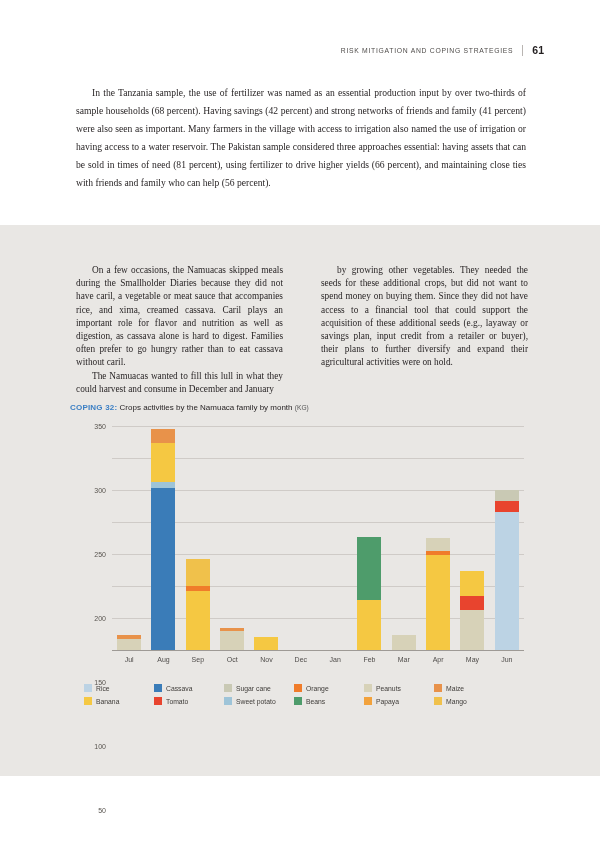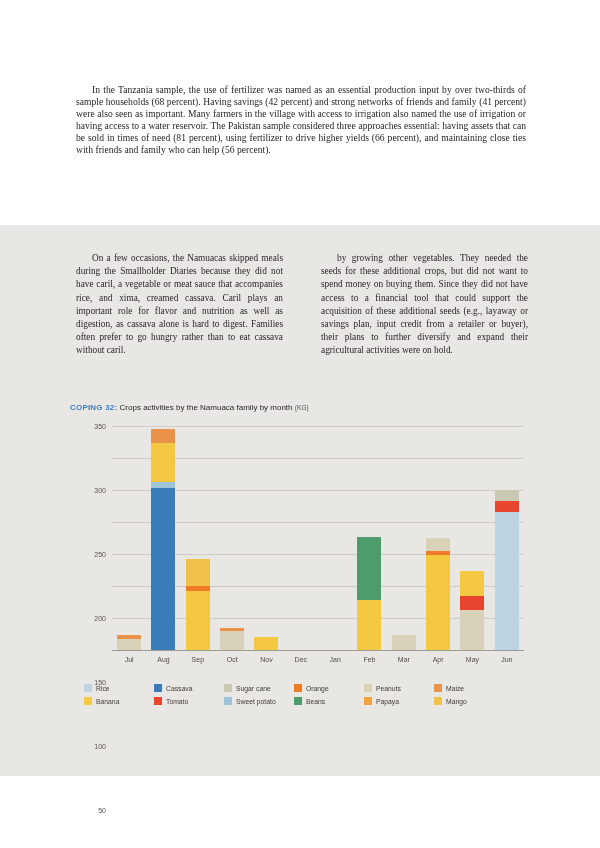--- a/index.html
+++ b/index.html
@@ -26,34 +26,34 @@
     font-family:"Liberation Sans", sans-serif;
     font-size:10.5px;font-weight:bold;letter-spacing:0;color:#231f20;
   }
 
   
   .topblock{
     position:absolute;left:76px;top:84px;width:450px;
   }
   .topblock p{
     margin:0;
-    font-size:9.6px;line-height:12px;
+    font-size:9.6px;line-height:18px;
     text-align:justify;
     text-indent:16px;
   }
 
   
   .band{
     position:absolute;left:0;top:225px;width:600px;height:551px;
     background:#e9e7e4;
   }
 
   
   .cols{
-    position:absolute;left:76px;top:252px;width:452px;
+    position:absolute;left:76px;top:264px;width:452px;
     display:flex;gap:38px;
   }
   .col{width:216px;}
   .col p{
     margin:0;
     font-size:9.3px;line-height:13.2px;
     text-align:justify;
     text-indent:16px;
   }
   .col p.first{text-indent:16px;}
@@ -112,30 +112,36 @@
     font-family:"Liberation Sans", sans-serif;
     font-size:6.8px;color:#3f3c39;
   }
   .legitem .sw{width:8px;height:8px;display:inline-block;}
 </style>
 </head>
 <body>
 
 <div class="page">
 
+  <div class="runhead">
+    <span>RISK MITIGATION AND COPING STRATEGIES</span>
+    <span class="rule"></span>
+    <span class="pg">61</span>
+  </div>
 
   <div class="topblock">
     <p>In the Tanzania sample, the use of fertilizer was named as an essential production input by over two-thirds of sample households (68 percent). Having savings (42 percent) and strong networks of friends and family (41 percent) were also seen as important. Many farmers in the village with access to irrigation also named the use of irrigation or having access to a water reservoir. The Pakistan sample considered three approaches essential: having assets that can be sold in times of need (81 percent), using fertilizer to drive higher yields (66 percent), and maintaining close ties with friends and family who can help (56 percent).</p>
   </div>
 
   <div class="band"></div>
 
   <div class="cols">
     <div class="col">
       <p class="first">On a few occasions, the Namuacas skipped meals during the Smallholder Diaries because they did not have caril, a vegetable or meat sauce that accompanies rice, and xima, creamed cassava. Caril plays an important role for flavor and nutrition as well as digestion, as cassava alone is hard to digest. Families often prefer to go hungry rather than to eat cassava without caril.</p>
+      <p>The Namuacas wanted to fill this lull in what they could harvest and consume in December and January</p>
     </div>
     <div class="col">
       <p>by growing other vegetables. They needed the seeds for these additional crops, but did not want to spend money on buying them. Since they did not have access to a financial tool that could support the acquisition of these additional seeds (e.g., layaway or savings plan, input credit from a retailer or buyer), their plans to further diversify and expand their agricultural activities were on hold.</p>
     </div>
   </div>
 
   <div class="figcap">
     <span class="lbl">COPING 32:</span>
     <span>Crops activities by the Namuaca family by month</span>
     <span class="kg">(KG)</span>

